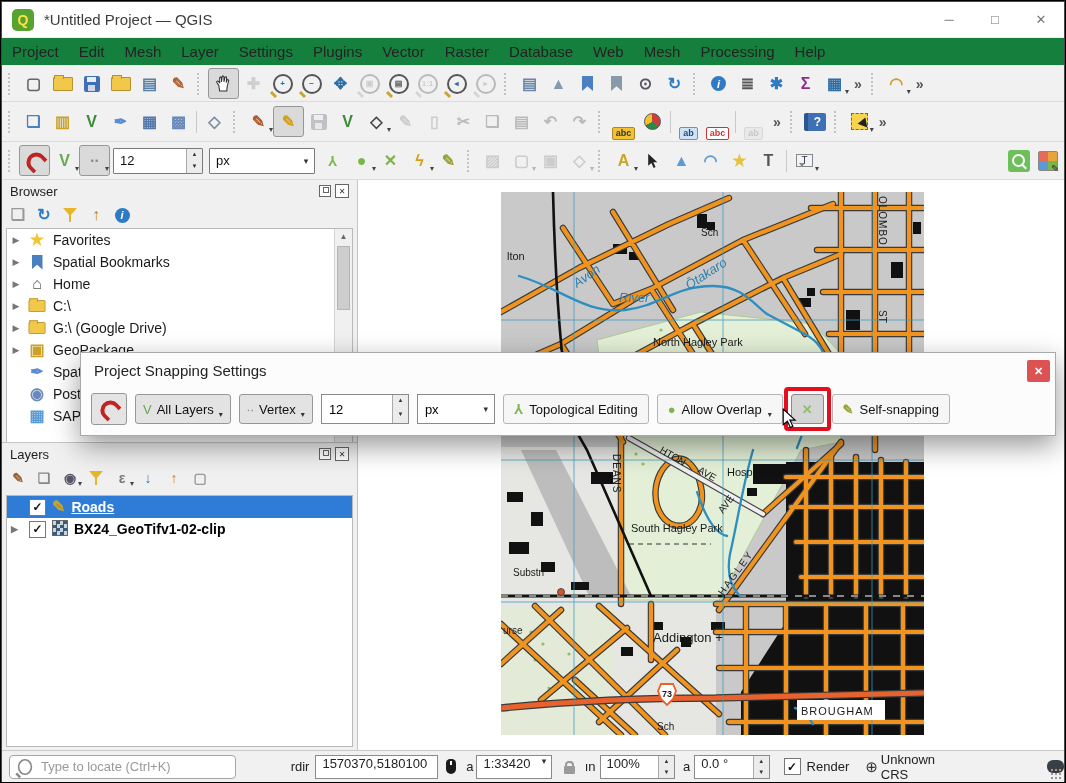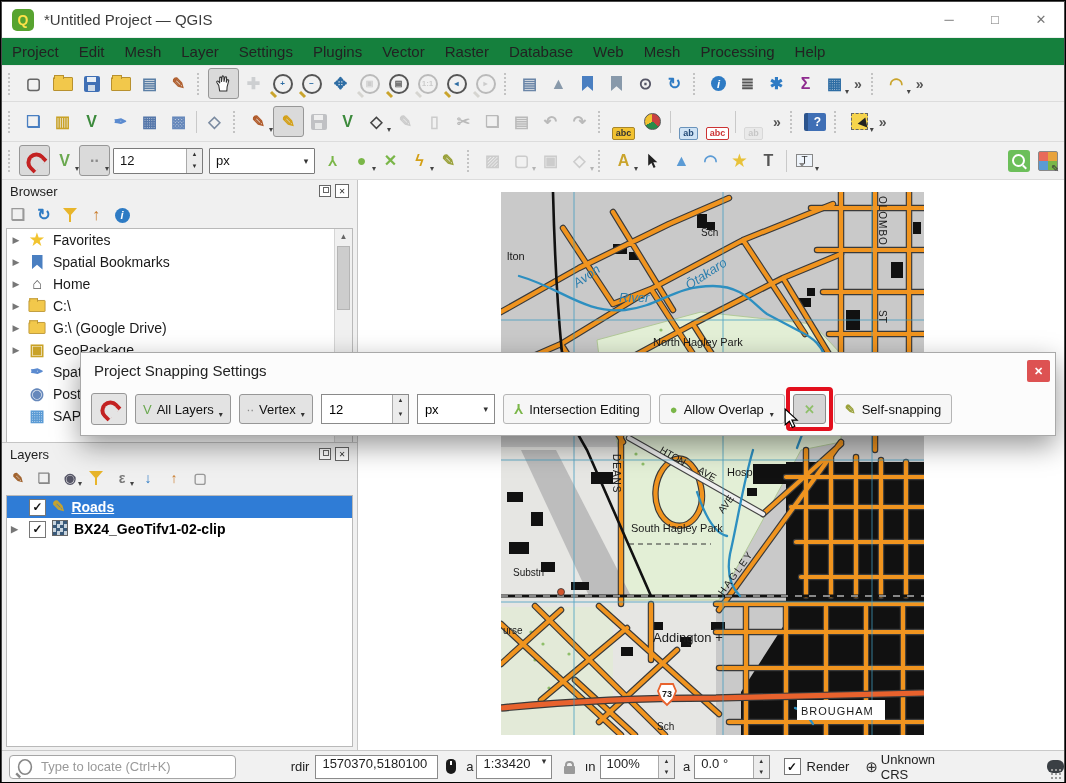--- a/index.html
+++ b/index.html
@@ -779,21 +779,21 @@
             <i>▲</i>
             <i>▼</i>
           </span>
       </div>
       <div class="dlg-combo">
         <span class="val">px</span>
         <span class="cbx">▾</span>
       </div>
       <div class="dlg-btn">
         <span class="flipY">Y</span>
-        <span>Intersection Editing</span>
+        <span>Topological Editing</span>
       </div>
       <div class="dlg-btn">
         <span class="bico" style="color:#7ab648">●</span>
         <span>Allow Overlap</span>
         <span class="dd2">▾</span>
       </div>
       <div class="dlg-btn pressed">
         <span class="bico" style="color:#8fbf6a">✕</span>
         <span class="red-ring"></span>
         <svg class="mcur" width="15" height="21" viewBox="0 0 14 20">

